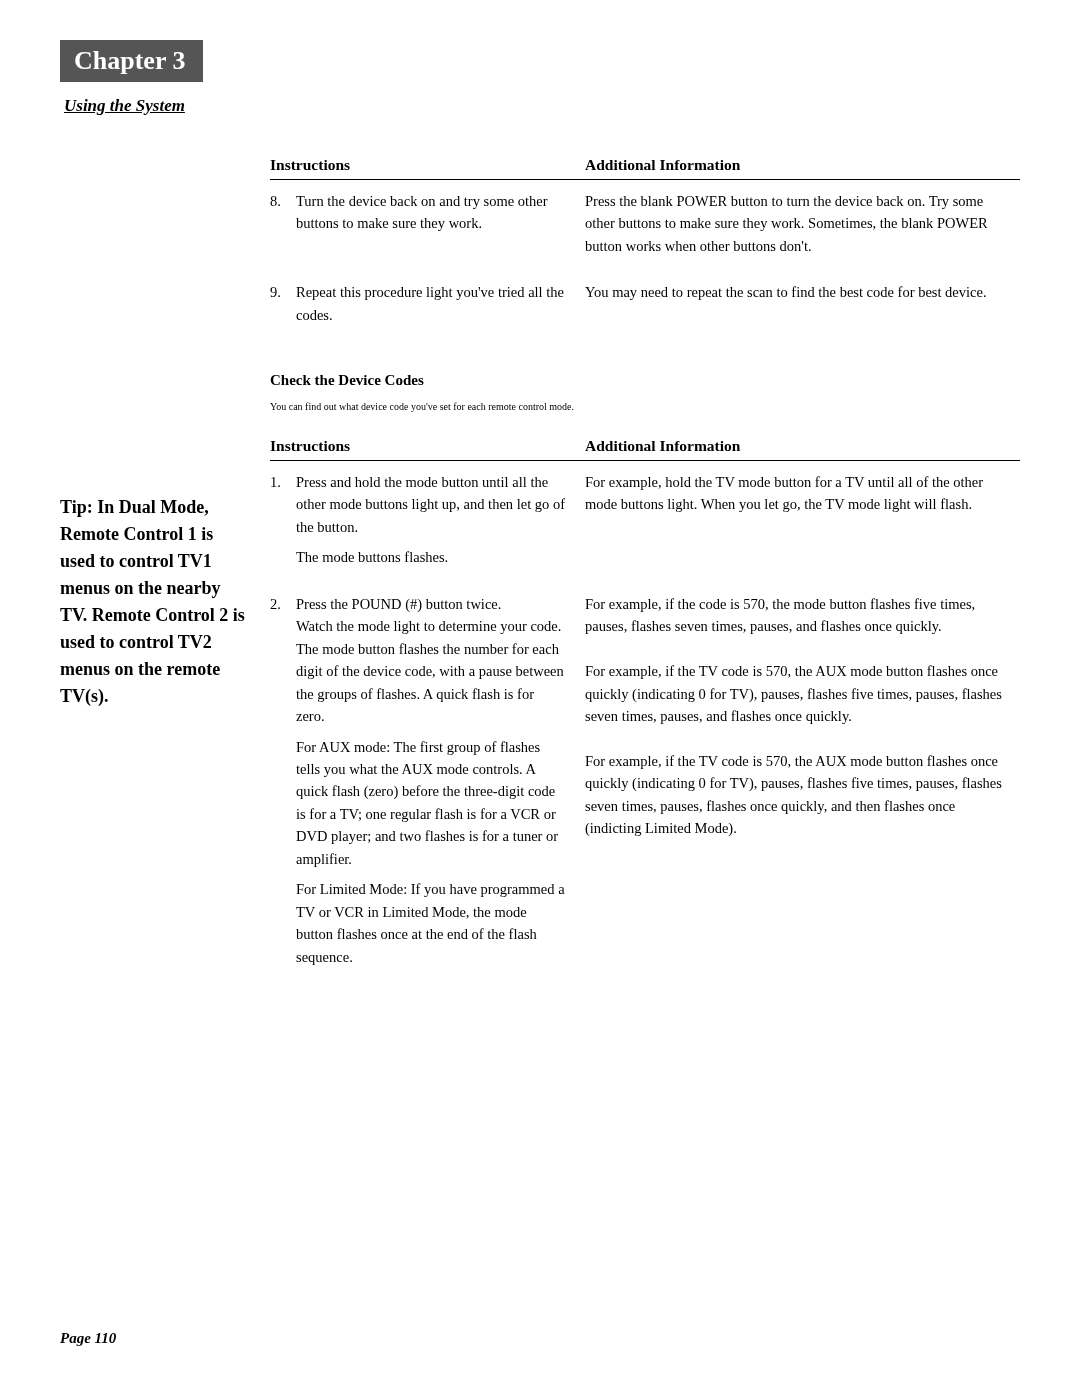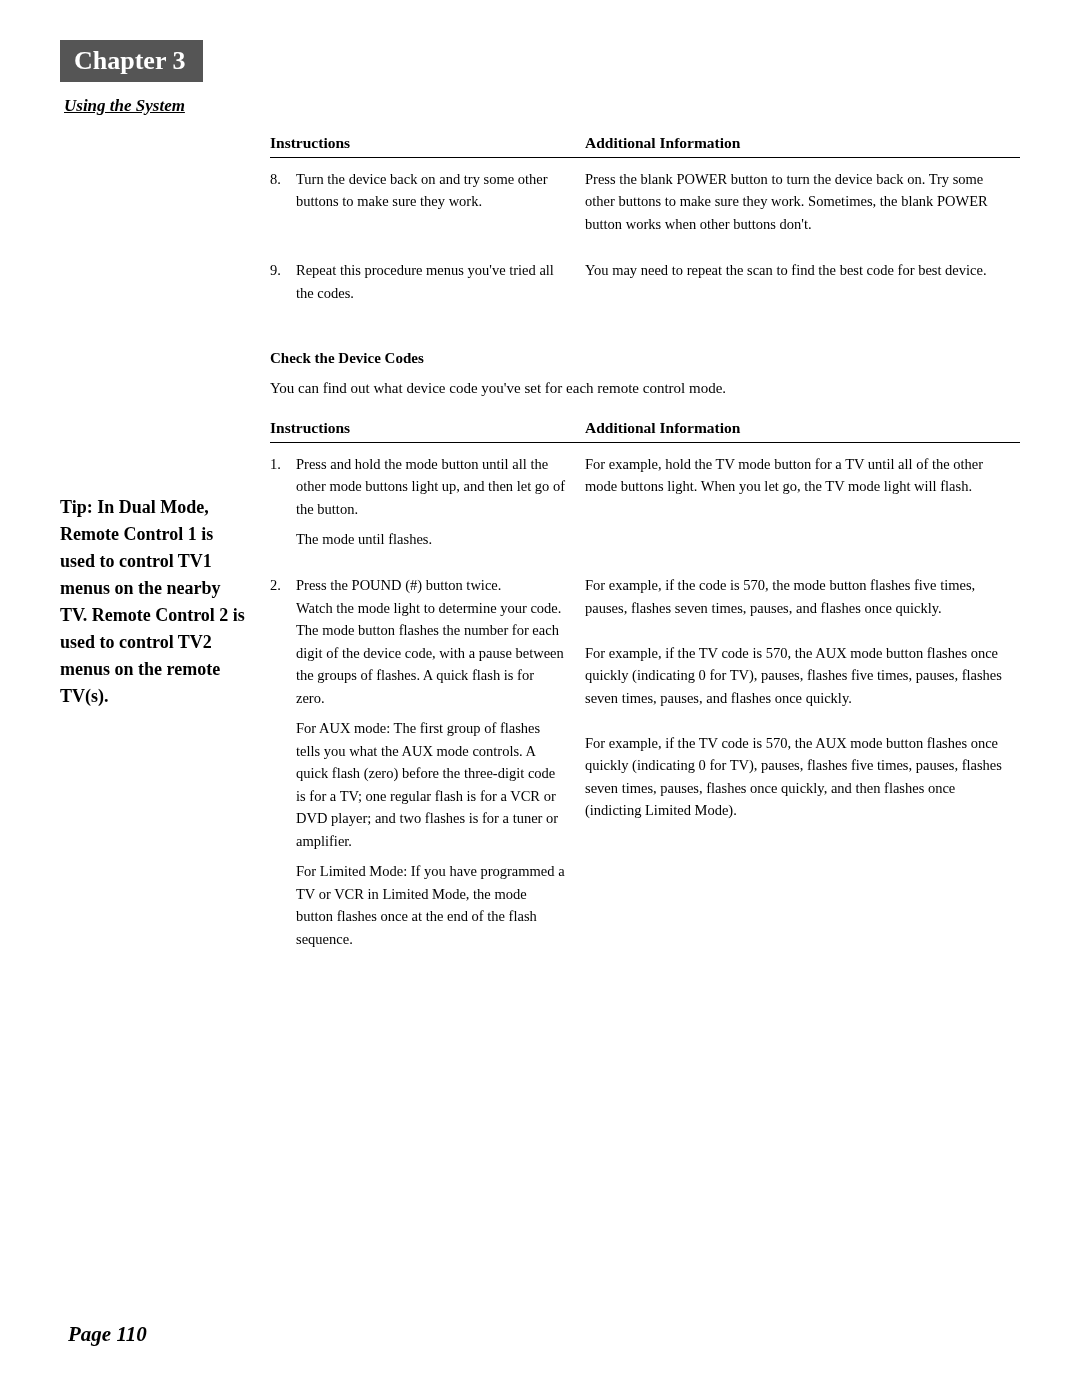--- a/index.html
+++ b/index.html
@@ -64,20 +64,21 @@
       flex: 1;
     }
 
     .table-section {
       margin-bottom: 28px;
     }
 
     .two-col-table {
       width: 100%;
       border-collapse: collapse;
+      margin-top: 22px;
     }
 
     .col-header {
       font-weight: bold;
       font-size: 15.5px;
       text-align: left;
       padding-bottom: 4px;
       padding-left: 0;
     }
 
@@ -126,32 +127,32 @@
       line-height: 1.55;
     }
 
     .section-heading {
       font-size: 15px;
       font-weight: bold;
       margin: 32px 0 10px 0;
     }
 
     .intro-text {
-      font-size: 15px;
+      font-size: 10px;
       line-height: 1.55;
       margin-bottom: 18px;
     }
 
     .page-footer {
       position: absolute;
       bottom: 50px;
-      left: 68px;
+      left: 60px;
       font-weight: bold;
       font-style: italic;
-      font-size: 21px;
+      font-size: 15px;
       margin-top: 20px;
     }
   </style>
 </head>
 <body>
 
 <div class="page-container">
 
   
   <div class="chapter-header">Chapter 3</div>
@@ -185,21 +186,21 @@
                   <span class="item-text">Turn the device back on and try some other buttons to make sure they work.</span>
                 </div>
               </td>
               <td>Press the blank POWER button to turn the device back on. Try some other buttons to make sure they work. Sometimes, the blank POWER button works when other buttons don't.</td>
             </tr>
 
             <tr class="content-row">
               <td>
                 <div class="numbered-item">
                   <span class="item-num">9.</span>
-                  <span class="item-text">Repeat this procedure menus you've tried all the codes.</span>
+                  <span class="item-text">Repeat this procedure light you've tried all the codes.</span>
                 </div>
               </td>
               <td>You may need to repeat the scan to find the best code for best device.</td>
             </tr>
           </tbody>
         </table>
       </div>
 
       <div class="section-heading">Check the Device Codes</div>
       <div class="intro-text">You can find out what device code you've set for each remote control mode.</div>
@@ -215,21 +216,21 @@
           <tbody>
 
             <tr class="content-row">
               <td>
                 <div class="numbered-item">
                   <span class="item-num">1.</span>
                   <span class="item-text">
                     <span>Press and hold the mode button until all the other mode buttons light up, and then let go of the button.</span>
                   </span>
                 </div>
-                <div class="sub-para">The mode until flashes.</div>
+                <div class="sub-para">The mode buttons flashes.</div>
               </td>
               <td>For example, hold the TV mode button for a TV until all of the other mode buttons light. When you let go, the TV mode light will flash.</td>
             </tr>
 
             <tr class="content-row">
               <td style="vertical-align:top;">
                 <div class="numbered-item">
                   <span class="item-num">2.</span>
                   <span class="item-text" style="white-space:pre-line;">Press the POUND (#) button twice.
 Watch the mode light to determine your code. The mode button flashes the number for each digit of the device code, with a pause between the groups of flashes. A quick flash is for zero.</span>

